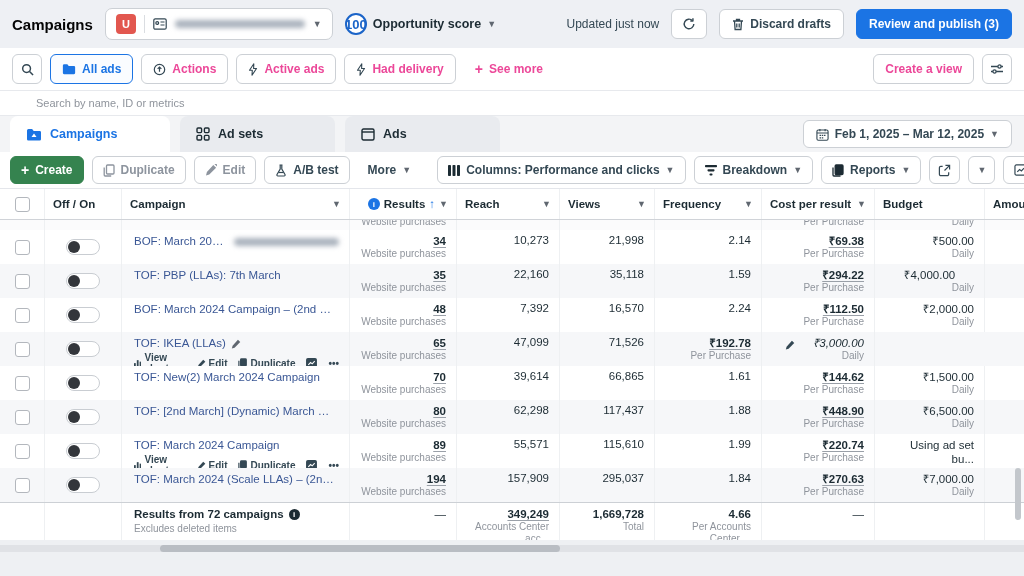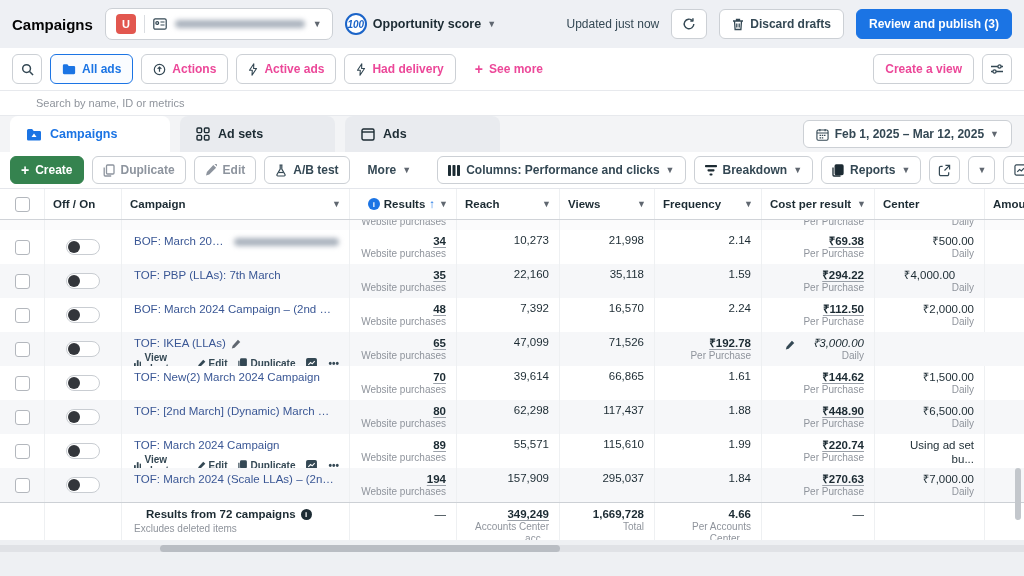--- a/index.html
+++ b/index.html
@@ -12,21 +12,21 @@
   .page-title { font-size:15px; font-weight:bold; color:#050505; }
   .account-pill { background:#fff; border:1px solid #ccd0d5; border-radius:7px; height:32px;
     display:flex; align-items:center; gap:8px; padding:0 10px; min-width:225px; }
   .avatar { width:20px; height:20px; border-radius:4px; background:#e2574f; color:#fff;
     font-size:11px; font-weight:bold; display:flex; align-items:center; justify-content:center; }
   .vdiv { width:1px; height:18px; background:#dadde1; }
   .blurbar { display:inline-block; height:8px; border-radius:4px; background:#aab2bd; filter:blur(2.5px); }
   .caret { font-size:9px; color:#606770; }
   .opp { display:flex; align-items:center; gap:6px; }
   .score-ring { width:22px; height:22px; border-radius:50%; border:2.5px solid #1b64c8; color:#1b64c8;
-    font-size:10px; font-weight:bold; display:flex; align-items:center; justify-content:center; background:#fff;font-style:italic; }
+    font-size:13px; font-weight:bold; display:flex; align-items:center; justify-content:center; background:#fff; }
   .opp-label { font-size:12.5px; font-weight:bold; }
   .top-spacer { flex:1; }
   .updated { font-size:12px; color:#344854; }
   .btn { display:inline-flex; align-items:center; justify-content:center; gap:6px; height:30px;
     border:1px solid #ccd0d5; border-radius:6px; background:#fff; font-size:12px; font-weight:bold;
     color:#344854; padding:0 12px; cursor:pointer; white-space:nowrap; }
   .btn.icon-only { width:36px; padding:0; }
   .btn.primary { background:#1b74e4; border-color:#1b74e4; color:#fff; }
   .icon { display:inline-flex; align-items:center; justify-content:center; }
 
@@ -88,21 +88,21 @@
   .num { text-align:right; color:#1c2b33; }
   .num .main { font-weight:bold; display:block; line-height:14px; }
   .u { text-decoration:underline; text-decoration-color:#9aa0a8; text-underline-offset:2px; }
   .sub { display:block; font-size:10px; font-weight:normal; color:#8f949c; line-height:12px; text-align:right; }
   .plainbudget { font-weight:normal !important; text-decoration:none; }
   .partialrow { height:10px; background:#fbfbfc; overflow:hidden; }
   .partialrow .cell { padding-top:0; }
   .partialrow .sub { transform:translateY(-4px); }
   .tfoot { height:38px; border-top:1px solid #ccd0d5; background:#fff; }
   .tfoot .cell { padding-top:4px; }
-  .foot-title { font-size:11.5px; font-weight:bold; display:flex; align-items:center; gap:5px; line-height:15px;margin-left:12px; }
+  .foot-title { font-size:11.5px; font-weight:bold; display:flex; align-items:center; gap:5px; line-height:15px; }
   .info-dot { width:11px; height:11px; border-radius:50%; background:#1c2b33; color:#fff; font-size:8px;
     font-weight:bold; display:inline-flex; align-items:center; justify-content:center; }
   .info-dot.blue { background:#1b74e4; width:12px; height:12px; }
   .foot-sub { font-size:10px; color:#8f949c; line-height:13px; text-align:left; }
 
   
   .bottomstrip { height:36px; background:#eef0f3; position:relative; }
   .hscroll-track { position:absolute; left:0; right:0; top:5px; height:7px; background:#e0e2e6; }
   .hscroll-thumb { position:absolute; left:160px; top:5px; width:400px; height:7px; border-radius:4px; background:#b9bdc3; }
   .vscroll-thumb { position:absolute; right:3px; top:468px; width:6px; height:52px; border-radius:3px; background:#c3c7cc; }
@@ -408,21 +408,21 @@
     </div>
     <div class="th">
       <span>Frequency</span>
       <span class="caret caret-r">▼</span>
     </div>
     <div class="th">
       <span>Cost per result</span>
       <span class="caret caret-r">▼</span>
     </div>
     <div class="th">
-      <span>Center</span>
+      <span>Budget</span>
     </div>
     <div class="th" style="justify-content:flex-end;border-right:none">
       <span>Amount</span>
     </div>
   </div>
 
   <div class="grid partialrow">
     <div class="cell"></div>
     <div class="cell"></div>
     <div class="cell"></div>

